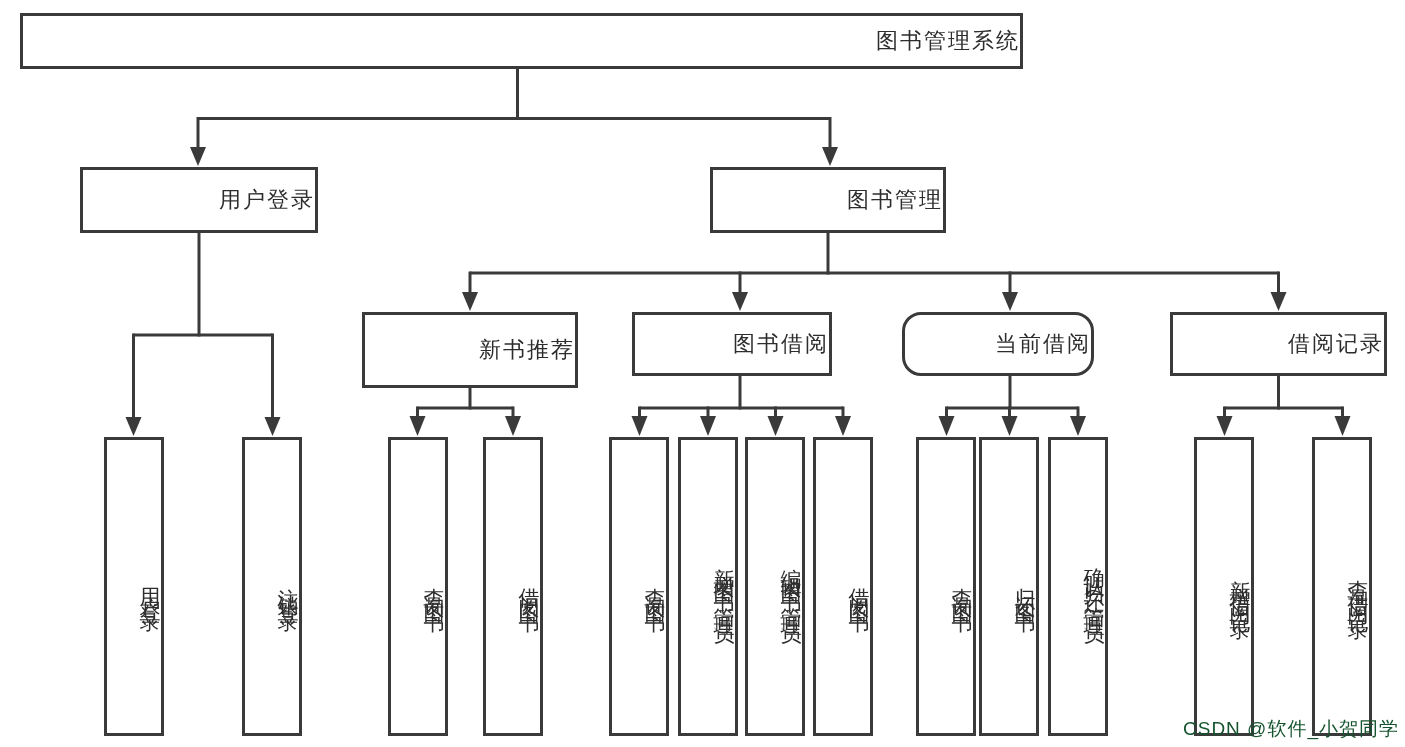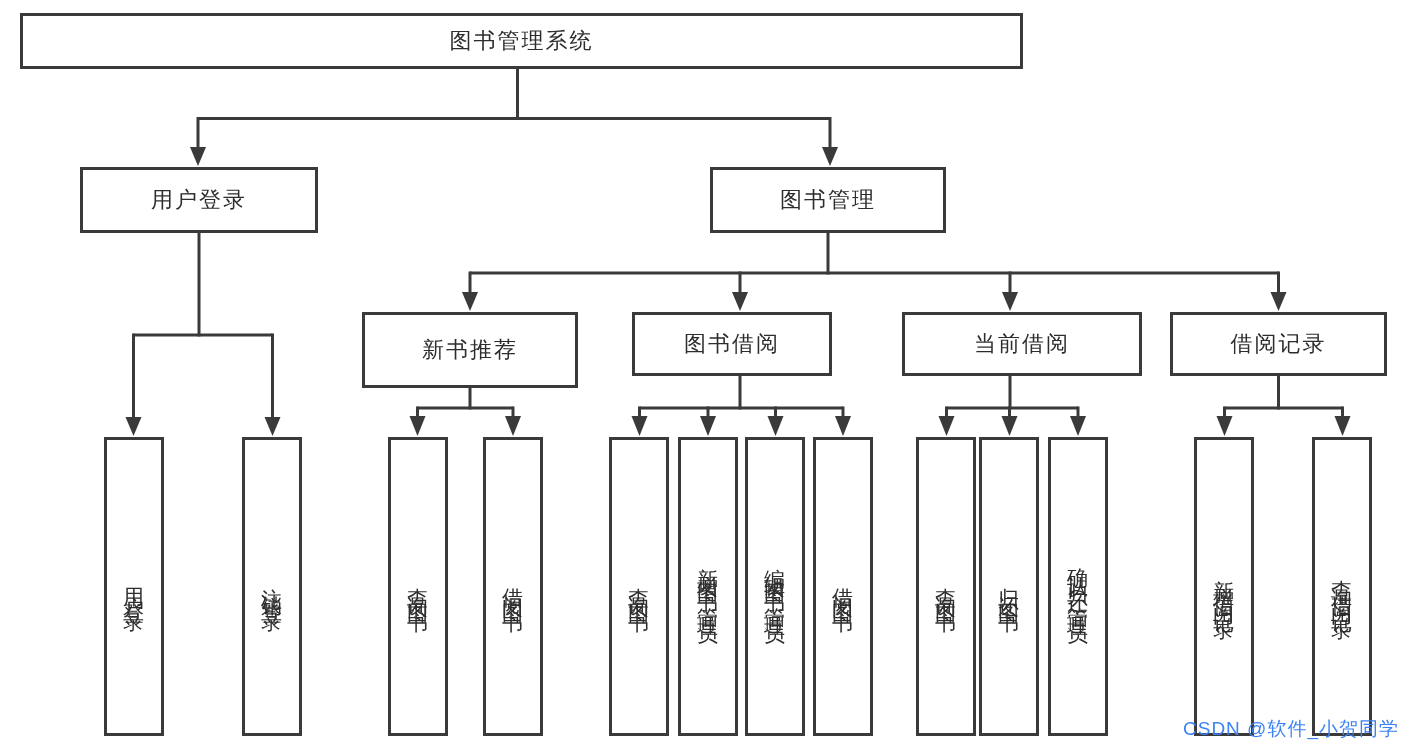--- a/index.html
+++ b/index.html
@@ -11,21 +11,21 @@
     overflow:hidden;
   }
   #connectors{position:absolute;left:0;top:0;width:1405px;height:747px;}
   .node{
     position:absolute;
     box-sizing:border-box;
     background:#ffffff;
     border:3px solid #3a3a3a;
     display:flex;
     align-items:center;
-    justify-content:center;
+    justify-content:flex-end;
     color:#2d2d2d;
   }
   .hnode{
     font-size:22px;
     letter-spacing:2px;
     white-space:nowrap;
   }
   .vnode{
     font-size:21px;
   }
@@ -33,34 +33,34 @@
     writing-mode:vertical-rl;
     text-orientation:mixed;
     letter-spacing:8px;
     line-height:1;
   }
   .root{left:20px;top:13px;width:1003px;height:56px;}
   .n-user-login{left:80px;top:167px;width:238px;height:66px;}
   .n-book-mgmt{left:710px;top:167px;width:236px;height:66px;}
   .n-new-book{left:362px;top:312px;width:216px;height:76px;}
   .n-book-borrow{left:632px;top:312px;width:200px;height:64px;}
-  .n-cur-borrow{left:902px;top:312px;width:240px;height:64px;}
+  .n-cur-borrow{left:902px;top:312px;width:192px;height:64px;border-radius:19px;}
   .n-borrow-rec{left:1170px;top:312px;width:217px;height:64px;}
   .leaf{top:437px;width:60px;height:299px;}
   .l1{left:104px;} .l2{left:242px;}
   .l3{left:388px;} .l4{left:483px;}
   .l5{left:609px;} .l6{left:678px;} .l7{left:745px;} .l8{left:813px;}
   .l9{left:916px;} .l10{left:979px;} .l11{left:1048px;}
   .l12{left:1194px;} .l13{left:1312px;}
   .watermark{
     position:absolute;
     left:1183px;top:716px;
     font-size:19px;
     letter-spacing:1px;
-    color:#3b82f6;
+    color:#14532d;
     white-space:nowrap;
   }
   .cline{stroke:#3a3a3a;stroke-width:3;fill:none;}
   .ahead{fill:#3a3a3a;stroke:none;}
 </style>
 </head>
 <body>
 
 <div id="stage">
 

